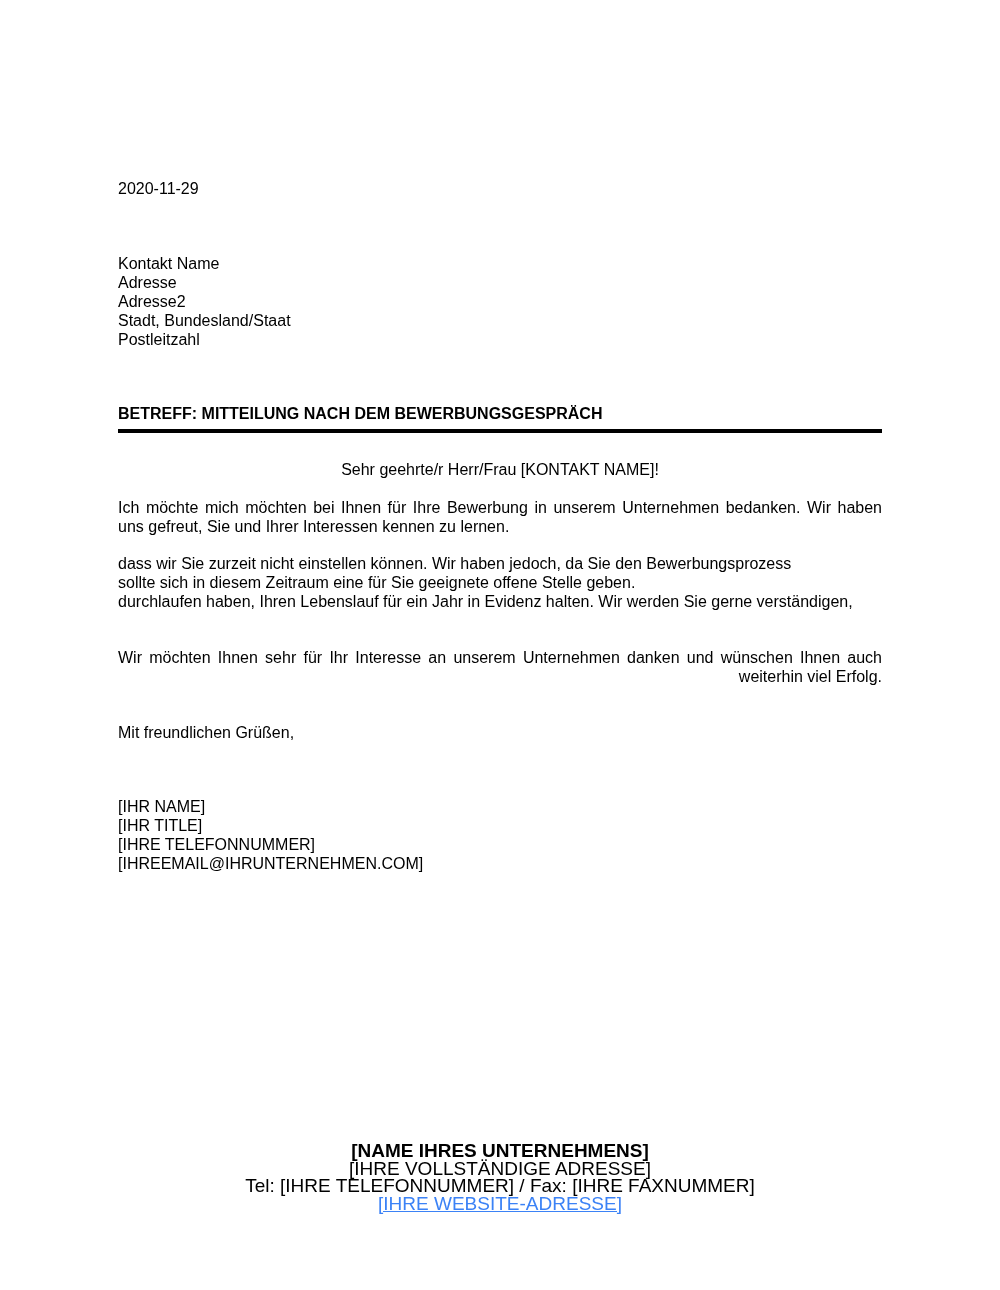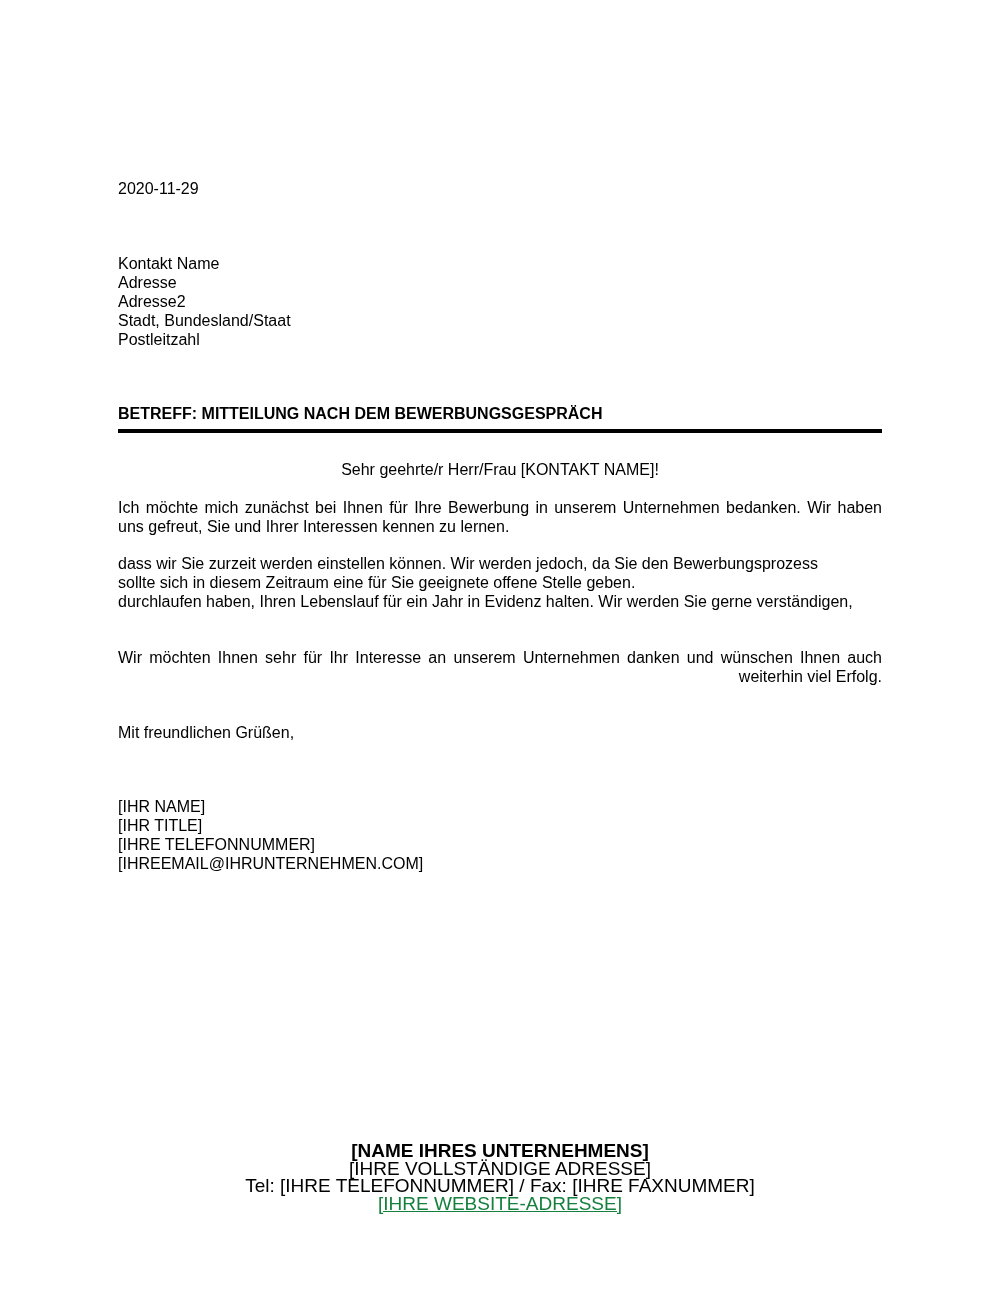--- a/index.html
+++ b/index.html
@@ -15,21 +15,21 @@
     .salutation { top: 460px; text-align: center; }
     .para { text-align: justify; }
     .p1 { top: 498px; }
     .p2 { top: 554px; }
     .p3 { top: 648px; }
     .p3 .last { text-align: right; }
     .closing { top: 723px; }
     .signature { top: 797px; }
     .footer { position: absolute; left: 0; width: 1000px; top: 1142px; text-align: center; font-size: 19px; line-height: 17.5px; }
     .footer .company { font-weight: bold; }
-    .footer a { color: #15803d; text-decoration: underline; }
+    .footer a { color: #3b82f6; text-decoration: underline; }
     .justify-line { display: block; text-align: justify; text-align-last: justify; }
   </style>
 </head>
 <body>
 
 <div class="page">
 
   <div class="block date">2020-11-29</div>
 
   <div class="block recipient">
@@ -39,26 +39,26 @@
     <span class="line">Stadt, Bundesland/Staat</span>
     <span class="line">Postleitzahl</span>
   </div>
 
   <div class="block subject">BETREFF: MITTEILUNG NACH DEM BEWERBUNGSGESPRÄCH</div>
   <div class="rule"></div>
 
   <div class="block salutation">Sehr geehrte/r Herr/Frau [KONTAKT NAME]!</div>
 
   <div class="block para p1">
-    <span class="justify-line">Ich möchte mich zunächst bei Ihnen für Ihre Bewerbung in unserem Unternehmen bedanken. Wir haben</span>
+    <span class="justify-line">Ich möchte mich möchten bei Ihnen für Ihre Bewerbung in unserem Unternehmen bedanken. Wir haben</span>
     <span class="line">uns gefreut, Sie und Ihrer Interessen kennen zu lernen.</span>
   </div>
 
   <div class="block para p2">
-    <span class="line">dass wir Sie zurzeit werden einstellen können. Wir werden jedoch, da Sie den Bewerbungsprozess</span>
+    <span class="line">dass wir Sie zurzeit nicht einstellen können. Wir haben jedoch, da Sie den Bewerbungsprozess</span>
     <span class="line">sollte sich in diesem Zeitraum eine für Sie geeignete offene Stelle geben.</span>
     <span class="line">durchlaufen haben, Ihren Lebenslauf für ein Jahr in Evidenz halten. Wir werden Sie gerne verständigen,</span>
   </div>
 
   <div class="block para p3">
     <span class="justify-line">Wir möchten Ihnen sehr für Ihr Interesse an unserem Unternehmen danken und wünschen Ihnen auch</span>
     <span class="line last">weiterhin viel Erfolg.</span>
   </div>
 
   <div class="block closing">Mit freundlichen Grüßen,</div>

